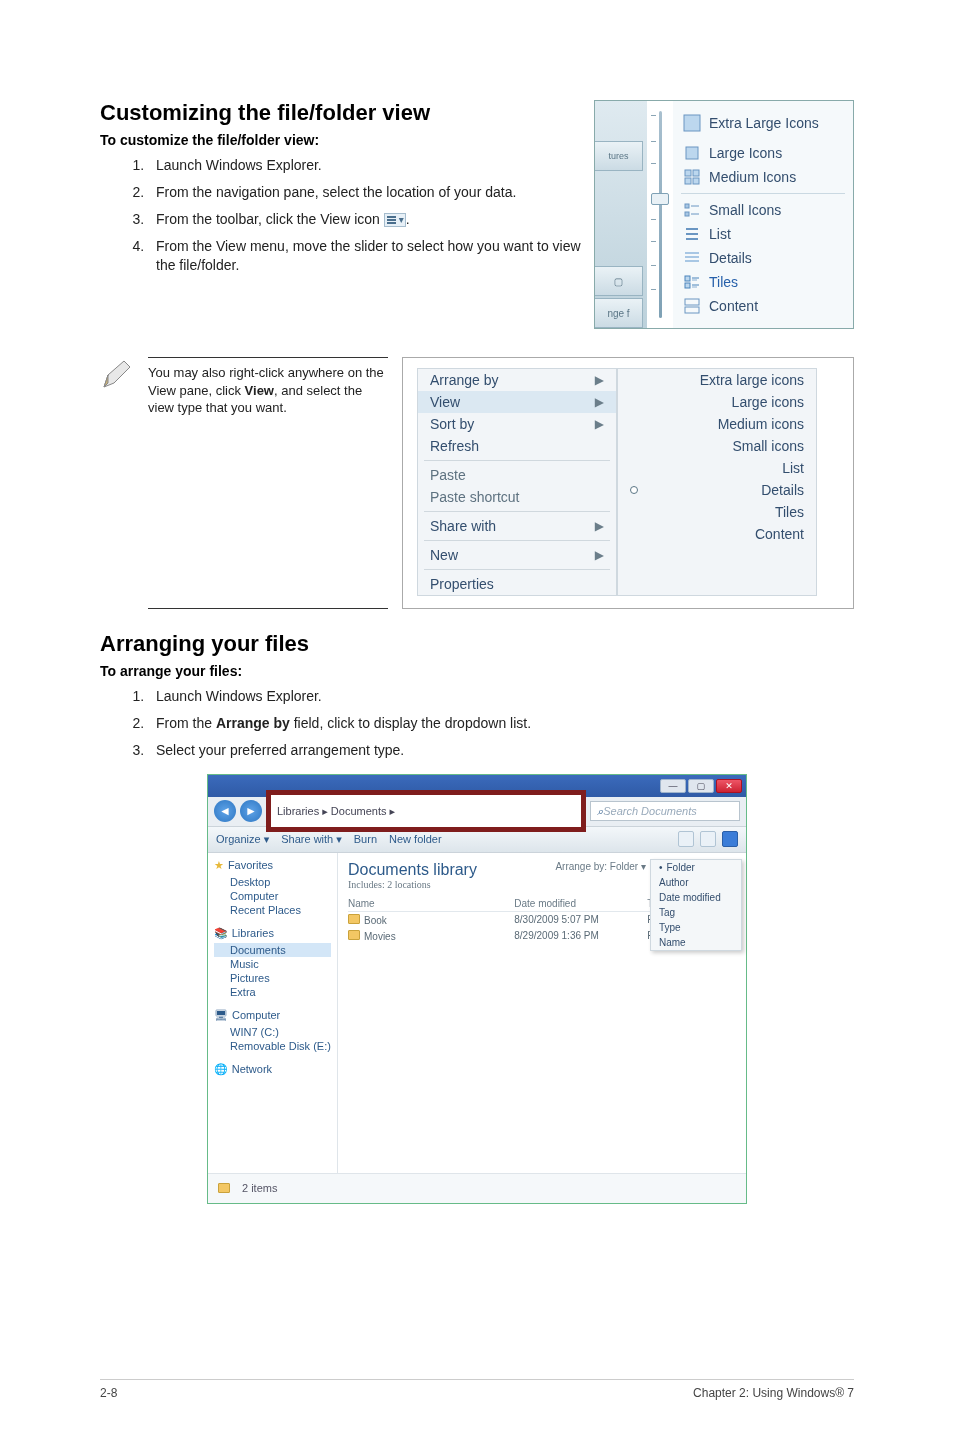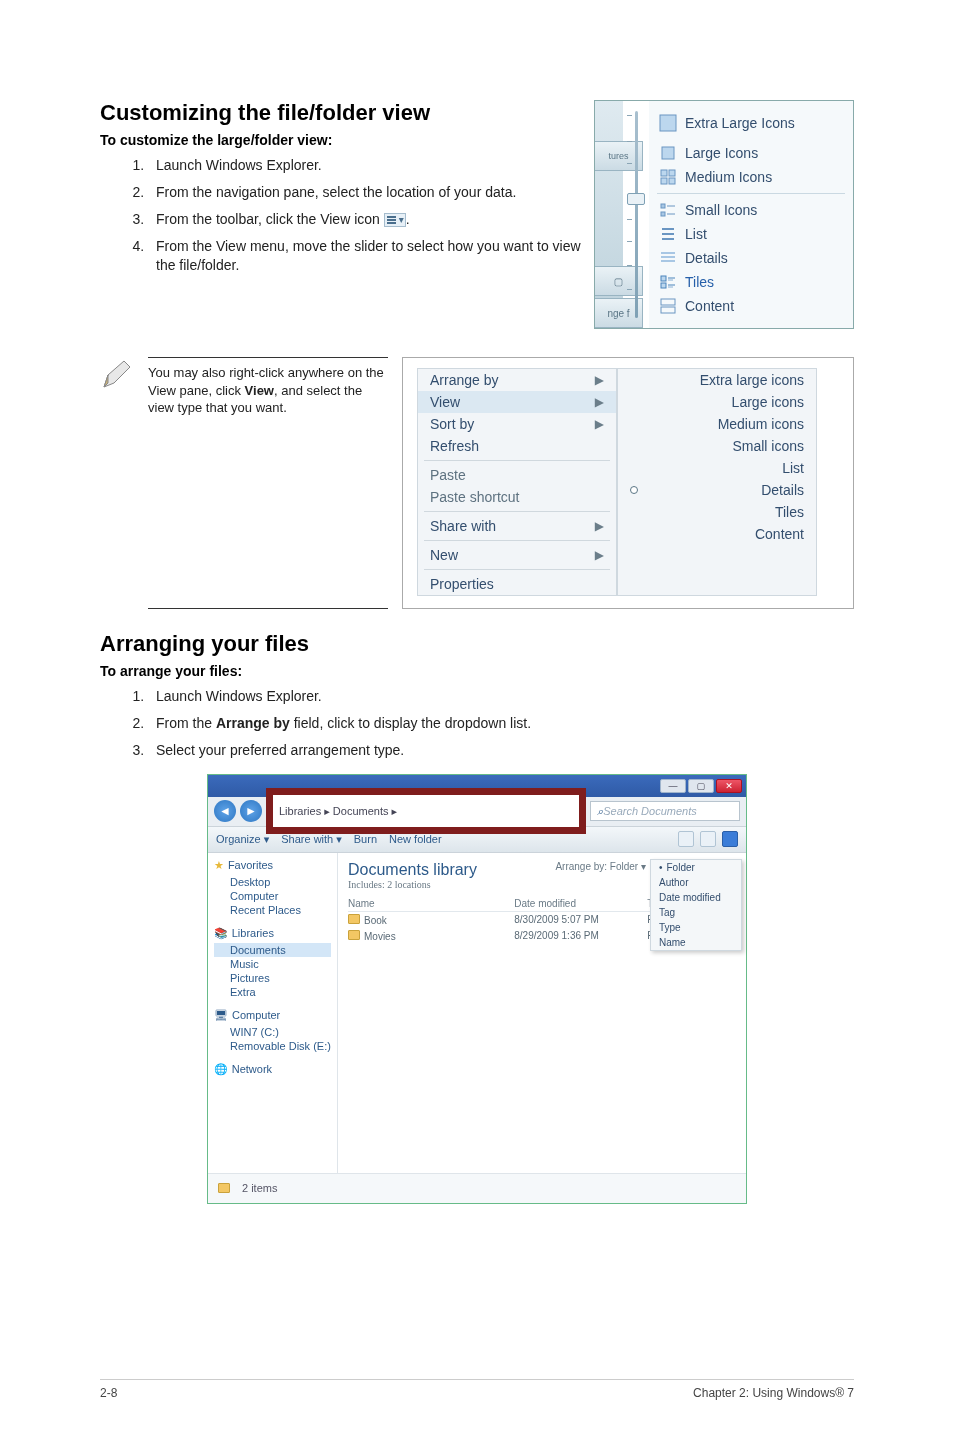--- a/index.html
+++ b/index.html
@@ -7,21 +7,21 @@
   .page { padding: 100px 100px 0 100px; }
   h2 { font-size: 22px; font-weight: bold; color: #000; margin-bottom: 6px; }
   .subh { font-size: 14px; font-weight: bold; color: #000; margin-bottom: 8px; }
   ol.steps { list-style: decimal; padding-left: 48px; margin-bottom: 10px; }
   ol.steps li { font-size: 14px; color: #222; margin-bottom: 8px; padding-left: 8px; line-height: 1.35; }
   .top-row { display: flex; flex-direction: row; gap: 12px; }
   .left-col { flex: 1; }
   .right-panel { width: 260px; }
   .view-slider-box { border: 1px solid #8aa; padding: 0; background: #fff; }
   .vsb-inner { display: flex; }
-  .vsb-left { width: 28px; background: linear-gradient(#dfeaf0,#bcd1db); display: flex; flex-direction: column; justify-content: space-between; }
+  .vsb-left { width: 52px; background: linear-gradient(#dfeaf0,#bcd1db); display: flex; flex-direction: column; justify-content: space-between; }
   .tab-stub { width: 48px; height: 30px; background: linear-gradient(#eaf2f6,#cbdbe4); border: 1px solid #99b4c2; border-left: none; margin-top: 40px; display:flex; align-items:center; justify-content:center; font-size:9px; color:#5b7686;}
   .tab-stub2 { border: 1px solid #99b4c2; border-left:none; width:48px; height:30px; margin-top: 2px; background: linear-gradient(#eaf2f6,#cbdbe4); display:flex; align-items:center; justify-content:center; font-size:10px; color:#5b7686;}
   .vsb-list { flex: 1; background: #f5f9fb; padding: 10px 8px; }
   .vsb-item { display: flex; align-items: center; gap: 8px; padding: 3px 2px; font-family: "Segoe UI", Tahoma, sans-serif; font-size: 14px; color: #334e6e; }
   .vsb-item .ico { width: 18px; height: 18px; display:inline-flex; align-items:center; justify-content:center; }
   .vsb-item.current { color: #2660aa; font-weight: 500; }
   .vsb-sep { border-top: 1px solid #cad9e2; margin: 4px 0; }
   .slider-groove { position: relative; width: 26px; display:flex; justify-content:center; }
   .groove-line { position:absolute; top:10px; bottom:10px; width:3px; background: linear-gradient(#a9c0cf,#7fa1b5); border-radius: 2px; }
   .groove-handle { position:absolute; top: 92px; width: 18px; height: 12px; background: #e9f1f6; border:1px solid #7fa1b5; border-radius:2px; }
@@ -43,21 +43,21 @@
   .dot { width:8px; height:8px; border:1px solid #5b7686; border-radius:50%; background:#fff; margin-right:6px; flex-shrink:0; }
 
   .section2 { margin-top: 22px; }
 
   .explorer-shot { margin: 14px auto 0 auto; width: 540px; border:1px solid #6b8; background:#fff; position:relative; font-family:"Segoe UI",Tahoma,sans-serif; }
   .exp-titlebar { height:22px; background:linear-gradient(#3b6bbc,#2f5aa6); display:flex; justify-content:flex-end; align-items:center; padding:0 4px; gap:2px;}
   .win-btn { width:26px; height:14px; background:#e0e6ee; border:1px solid #9fb4cc; border-radius:2px; font-size:9px; display:flex; align-items:center; justify-content:center; color:#445;}
   .win-btn.close{ background: linear-gradient(#e56,#c23); color:#fff; border-color:#a12;}
   .exp-nav { height:30px; background:#e9eef3; border-bottom:1px solid #cbd3da; display:flex; align-items:center; padding:0 6px; gap:4px;}
   .nav-arrow { width:22px; height:22px; border-radius:50%; background:radial-gradient(#5ea3e8,#2d76c2); display:flex; align-items:center; justify-content:center; color:#fff; font-size:12px;}
-  .addr { flex:1; height:35px; background:#fff; border:7px solid #7f1d1d; font-size:11px; display:flex; align-items:center; padding:16px 6px; color:#445;}
+  .addr { flex:1; height:35px; background:#fff; border:5px solid #7f1d1d; font-size:11px; display:flex; align-items:center; padding:16px 6px; color:#445;}
   .srch { width:150px; height:20px; background:#fff; border:1px solid #b8c4ce; font-size:11px; display:flex; align-items:center; padding:0 6px; color:#9ab; font-style:italic;}
   .exp-toolbar { height:26px; background:linear-gradient(#f3f7fa,#dde5eb); border-bottom:1px solid #cbd3da; display:flex; align-items:center; padding:0 8px; gap:12px; font-size:11px; color:#2d5a8a;}
   .exp-toolbar .rt { margin-left:auto; display:flex; gap:6px; align-items:center;}
   .tb-ico { width:16px; height:16px; border:1px solid #b0c4d4; background:#eaf1f7; border-radius:2px; }
   .exp-body { display:flex; height: 320px; }
   .exp-nav-pane { width:130px; border-right:1px solid #dfe5ea; padding:6px 6px; font-size:11px; color:#2d5a8a;}
   .np-group { margin-bottom:10px; }
   .np-title { display:flex; align-items:center; gap:4px; margin-bottom:3px;}
   .np-item { padding:1px 0 1px 16px; color:#2d5a8a;}
   .np-item.sel { background:#d3e6f7; }
@@ -82,21 +82,21 @@
   svg.ico-svg { width:18px; height:18px; }
 </style>
 </head>
 <body>
 
 <div class="page">
 
   <div class="top-row">
     <div class="left-col">
       <h2>Customizing the file/folder view</h2>
-      <div class="subh">To customize the large/folder view:</div>
+      <div class="subh">To customize the file/folder view:</div>
       <ol class="steps">
         <li>Launch Windows Explorer.</li>
         <li>From the navigation pane, select the location of your data.</li>
         <li><span>From the toolbar, click the View icon </span><span class="viewicon-inline"></span>.</li>
         <li>From the View menu, move the slider to select how you want to view the file/folder.</li>
       </ol>
     </div>
 
     <div class="right-panel">
       <div class="view-slider-box">

